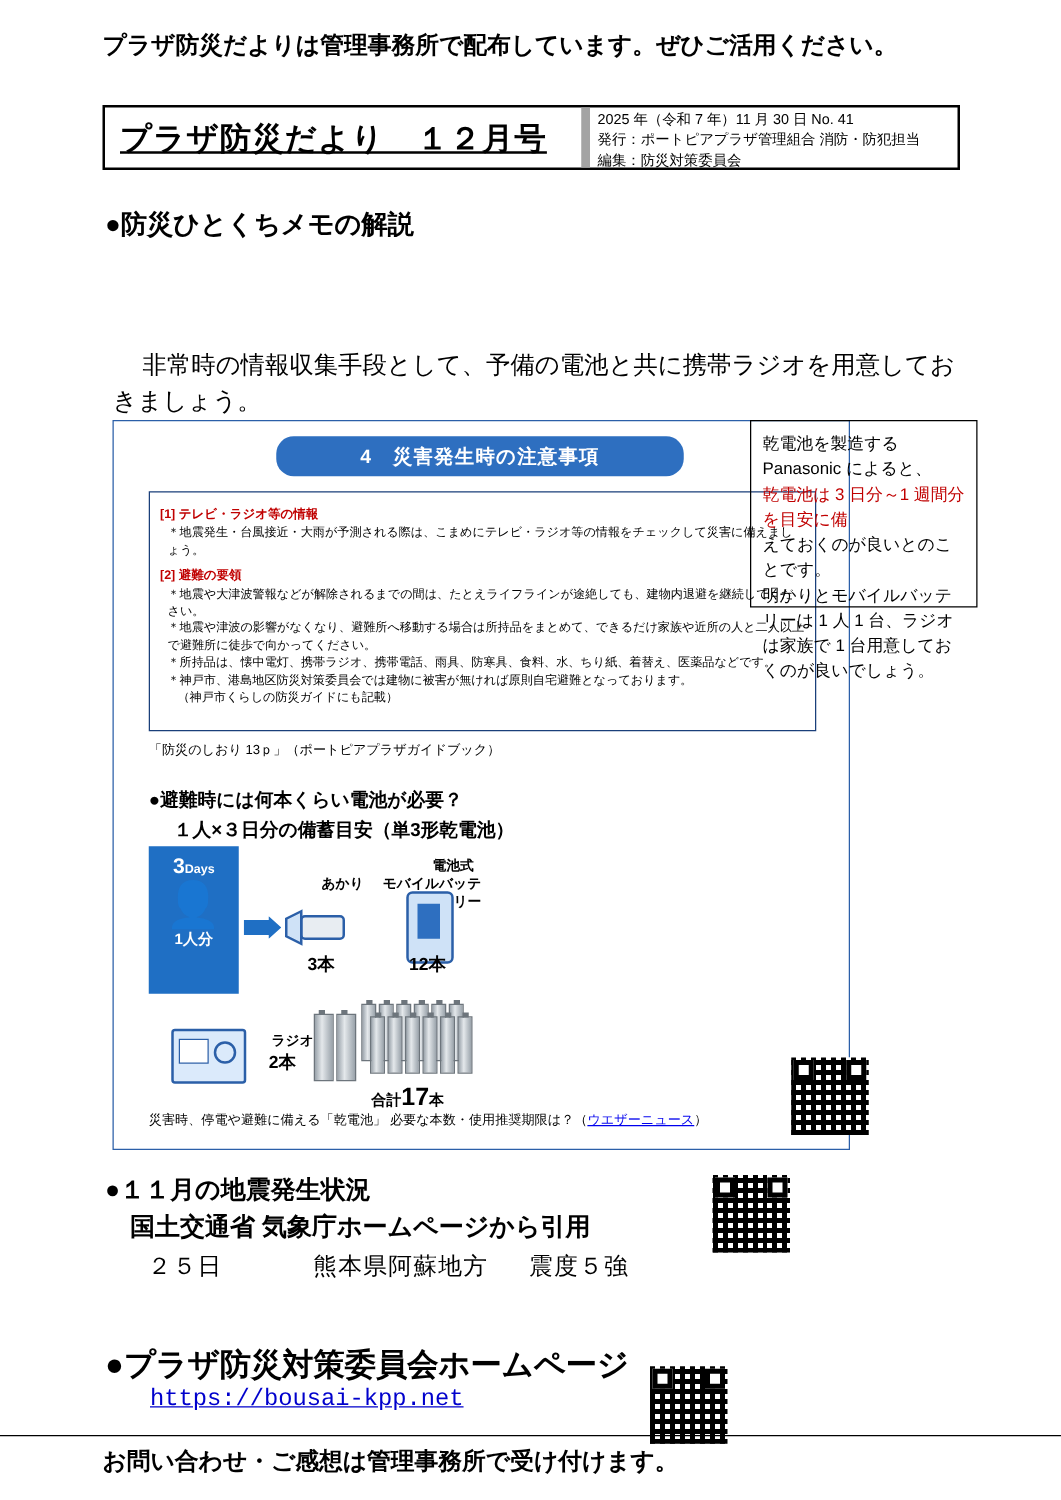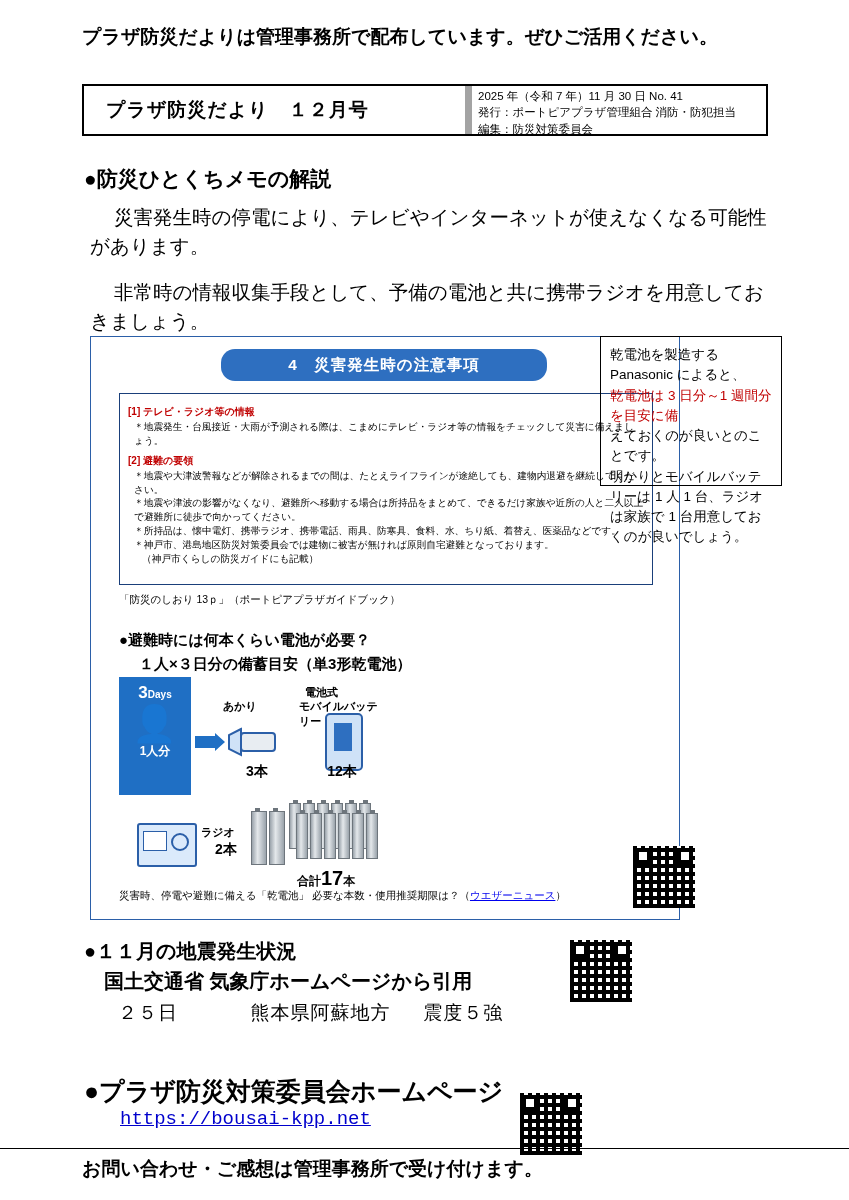--- a/index.html
+++ b/index.html
@@ -41,25 +41,26 @@
     width: 686px;
     height: 52px;
     border: 2px solid #000;
     box-sizing: border-box;
     display: flex;
   }
   .masthead-title {
     flex: 0 0 381px;
     display: flex;
     align-items: center;
-    padding-left: 22px;
-    font-size: 19px;
+    padding-left: 12px;
+    font-size: 25px;
     font-weight: bold;
     letter-spacing: 1px;
     box-sizing: border-box;
+    text-decoration: underline;
   }
   .masthead-meta {
     flex: 1;
     border-left: 7px solid #a3a3a3;
     box-sizing: border-box;
     padding: 2px 0 0 6px;
     font-size: 11.5px;
     line-height: 1.42;
   }
   
@@ -165,21 +166,21 @@
     text-align: center;
   }
   .days-box .d1 { font-size: 17px; font-weight: bold; padding-top: 6px; }
   .days-box .d1 small { font-size: 10px; }
   .days-box .person { font-size: 36px; line-height: 34px; margin-top: 4px; }
   .days-box .d2 { font-size: 12px; font-weight: bold; margin-top: 2px; }
   .col-label {
     position: absolute;
     font-size: 11px;
     font-weight: bold;
-    text-align: left;
+    text-align: right;
   }
   .count-label {
     position: absolute;
     font-size: 14px;
     font-weight: bold;
     text-align: center;
   }
   .light-icon {
     position: absolute;
     left: 108px;
@@ -350,21 +351,20 @@
   <div class="masthead">
     <div class="masthead-title">プラザ防災だより　１２月号</div>
     <div class="masthead-meta">
       <div>2025 年（令和 7 年）11 月 30 日 No. 41</div>
       <div>発行：ポートピアプラザ管理組合 消防・防犯担当</div>
       <div>編集：防災対策委員会</div>
     </div>
   </div>
 
   <div class="sec-head" id="memo-head">●防災ひとくちメモの解説</div>
-  <div class="body-par" id="par1">災害発生時の停電により、テレビやインターネットが使えなくなる可能性があります。</div>
   <div class="body-par" id="par2">非常時の情報収集手段として、予備の電池と共に携帯ラジオを用意しておきましょう。</div>
 
   <div class="figure-panel">
     <div class="blue-banner">4　災害発生時の注意事項</div>
 
     <div class="notice-box">
       <div class="nb-head">[1] テレビ・ラジオ等の情報</div>
       <div class="nb-item">＊地震発生・台風接近・大雨が予測される際は、こまめにテレビ・ラジオ等の情報をチェックして災害に備えましょう。</div>
       <div class="nb-head">[2] 避難の要領</div>
       <div class="nb-item">＊地震や大津波警報などが解除されるまでの間は、たとえライフラインが途絶しても、建物内退避を継続してください。</div>

